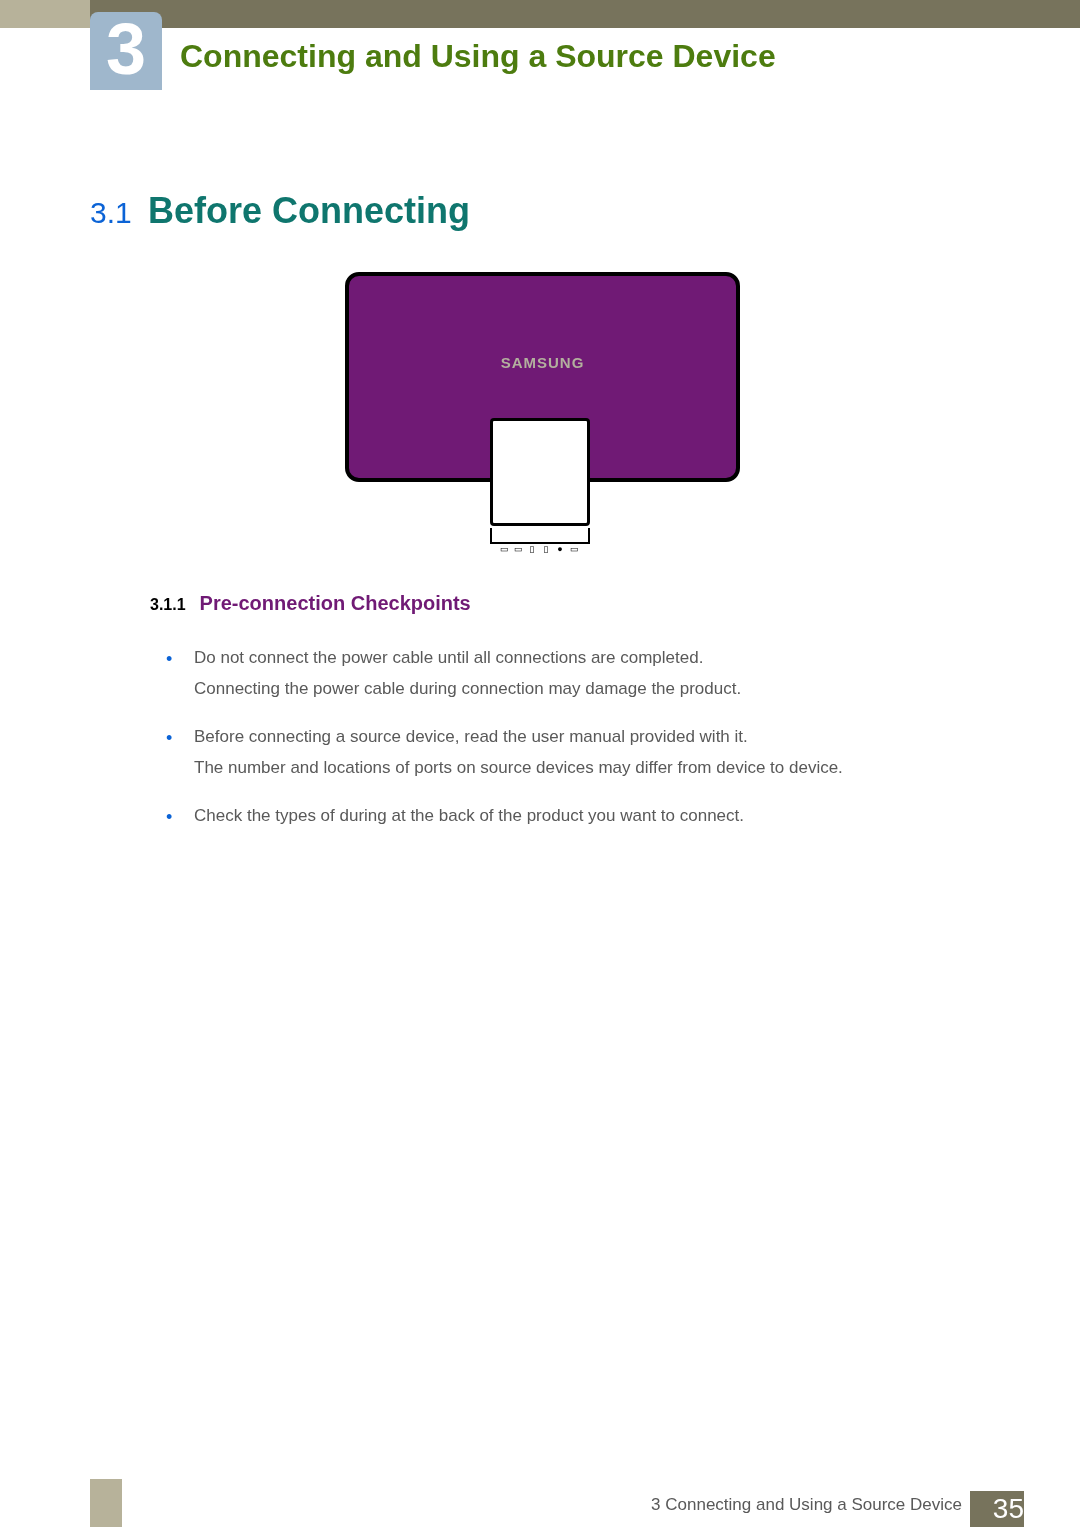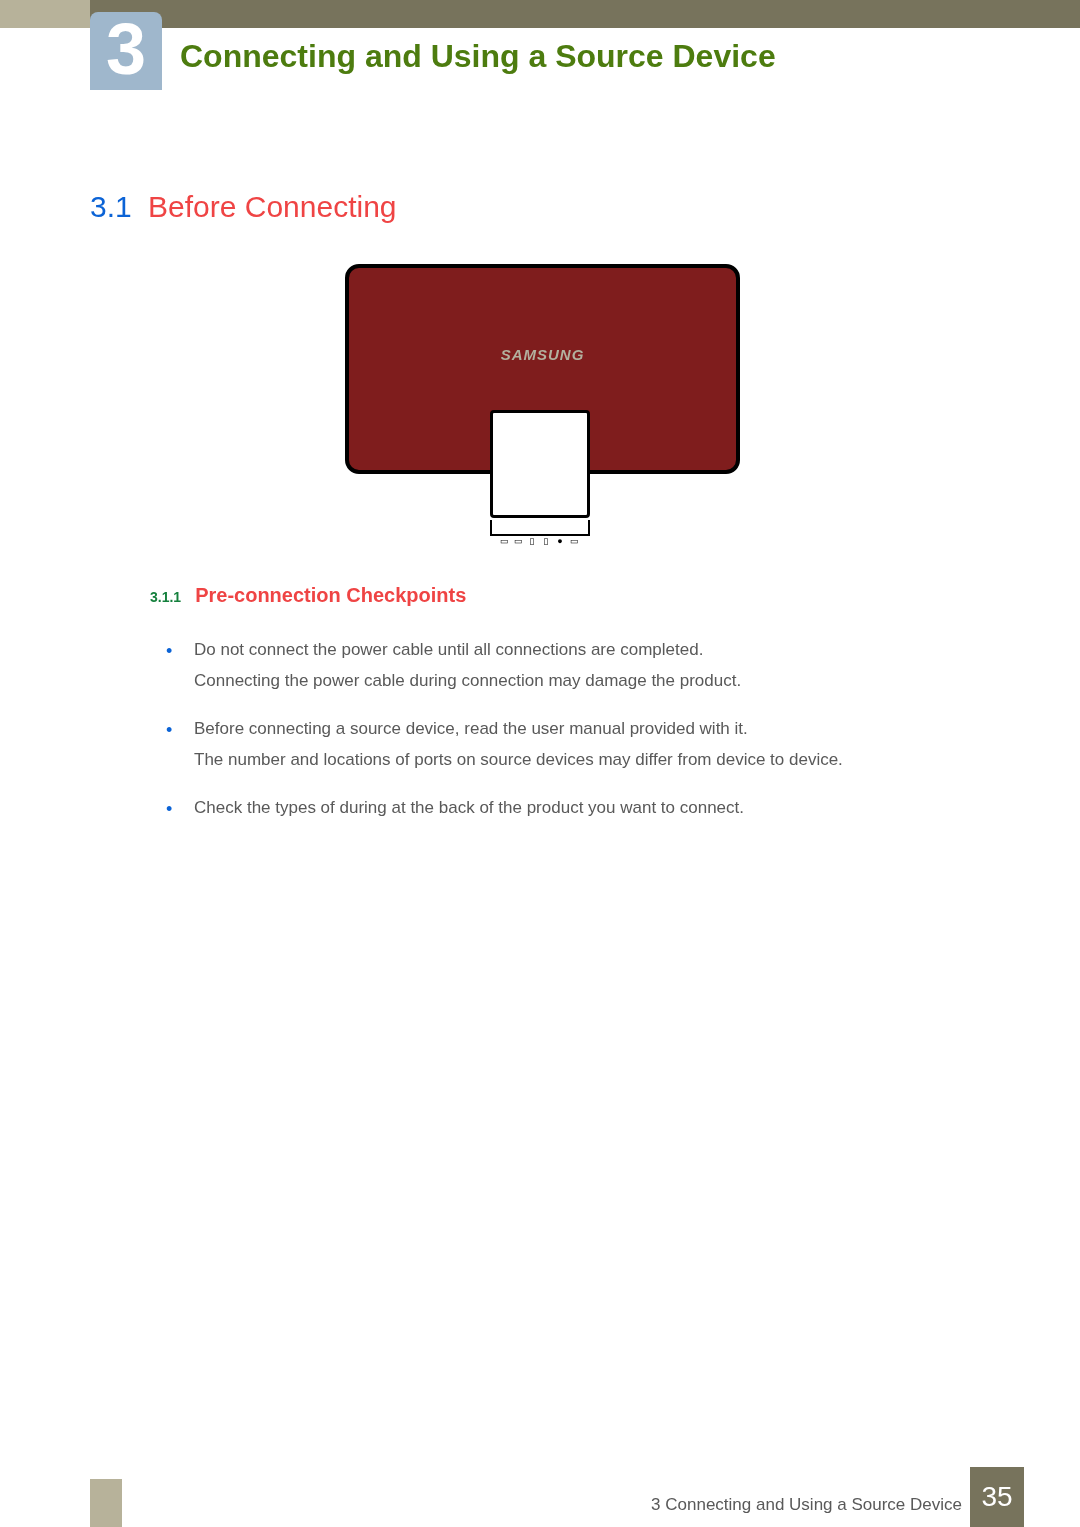--- a/index.html
+++ b/index.html
@@ -79,39 +79,38 @@
     align-items: baseline;
     margin-bottom: 40px;
   }
   .section-num {
     color: #0b63d6;
     font-size: 30px;
     font-weight: 400;
     width: 58px;
   }
   .section-title {
-    color: #ef4444;
-    font-size: 30px;
-    font-weight: 400;
+    color: #0f766e;
+    font-size: 36px;
+    font-weight: 700;
   }
 
   .monitor-illustration {
     width: 420px;
     height: 280px;
     margin: 0 auto 40px auto;
     position: relative;
   }
   .monitor-screen {
     position: absolute;
     left: 15px; right: 10px; top: 0;
     height: 210px;
     border: 4px solid #000;
     border-radius: 14px;
-    background: #7f1d1d;
-    font-style: italic;
+    background: #701a75;
   }
   .monitor-logo {
     position: absolute;
     left: 50%; top: 78px;
     transform: translateX(-50%);
     font-size: 15px;
     letter-spacing: 1px;
     color: #b3b09e;
     font-weight: 700;
   }
@@ -156,27 +155,27 @@
   }
 
   .subsection-row {
     display: flex;
     align-items: baseline;
     gap: 14px;
     margin-left: 60px;
     margin-bottom: 28px;
   }
   .subsection-num {
-    color: #15803d;
-    font-size: 14px;
+    color: #000000;
+    font-size: 16px;
     font-weight: 700;
     text-align: right;
   }
   .subsection-title {
-    color: #ef4444;
+    color: #701a75;
     font-size: 20px;
     font-weight: 700;
   }
 
   ul.bullets {
     list-style: none;
     margin-left: 76px;
     margin-right: 10px;
   }
   ul.bullets > li {
@@ -213,25 +212,25 @@
   .footer-text {
     position: absolute;
     right: 118px;
     bottom: 12px;
     font-size: 17px;
     color: #595959;
   }
   .footer-pagebox {
     position: absolute;
     right: 56px; bottom: 0;
-    width: 54px; height: 60px;
+    width: 54px; height: 36px;
     background: #77735c;
     display: flex;
     align-items: center;
-    justify-content: center;
+    justify-content: flex-end;
   }
   .footer-pagenum {
     color: #ffffff;
     font-size: 28px;
     font-weight: 400;
   }
 </style>
 </head>
 <body>
 

